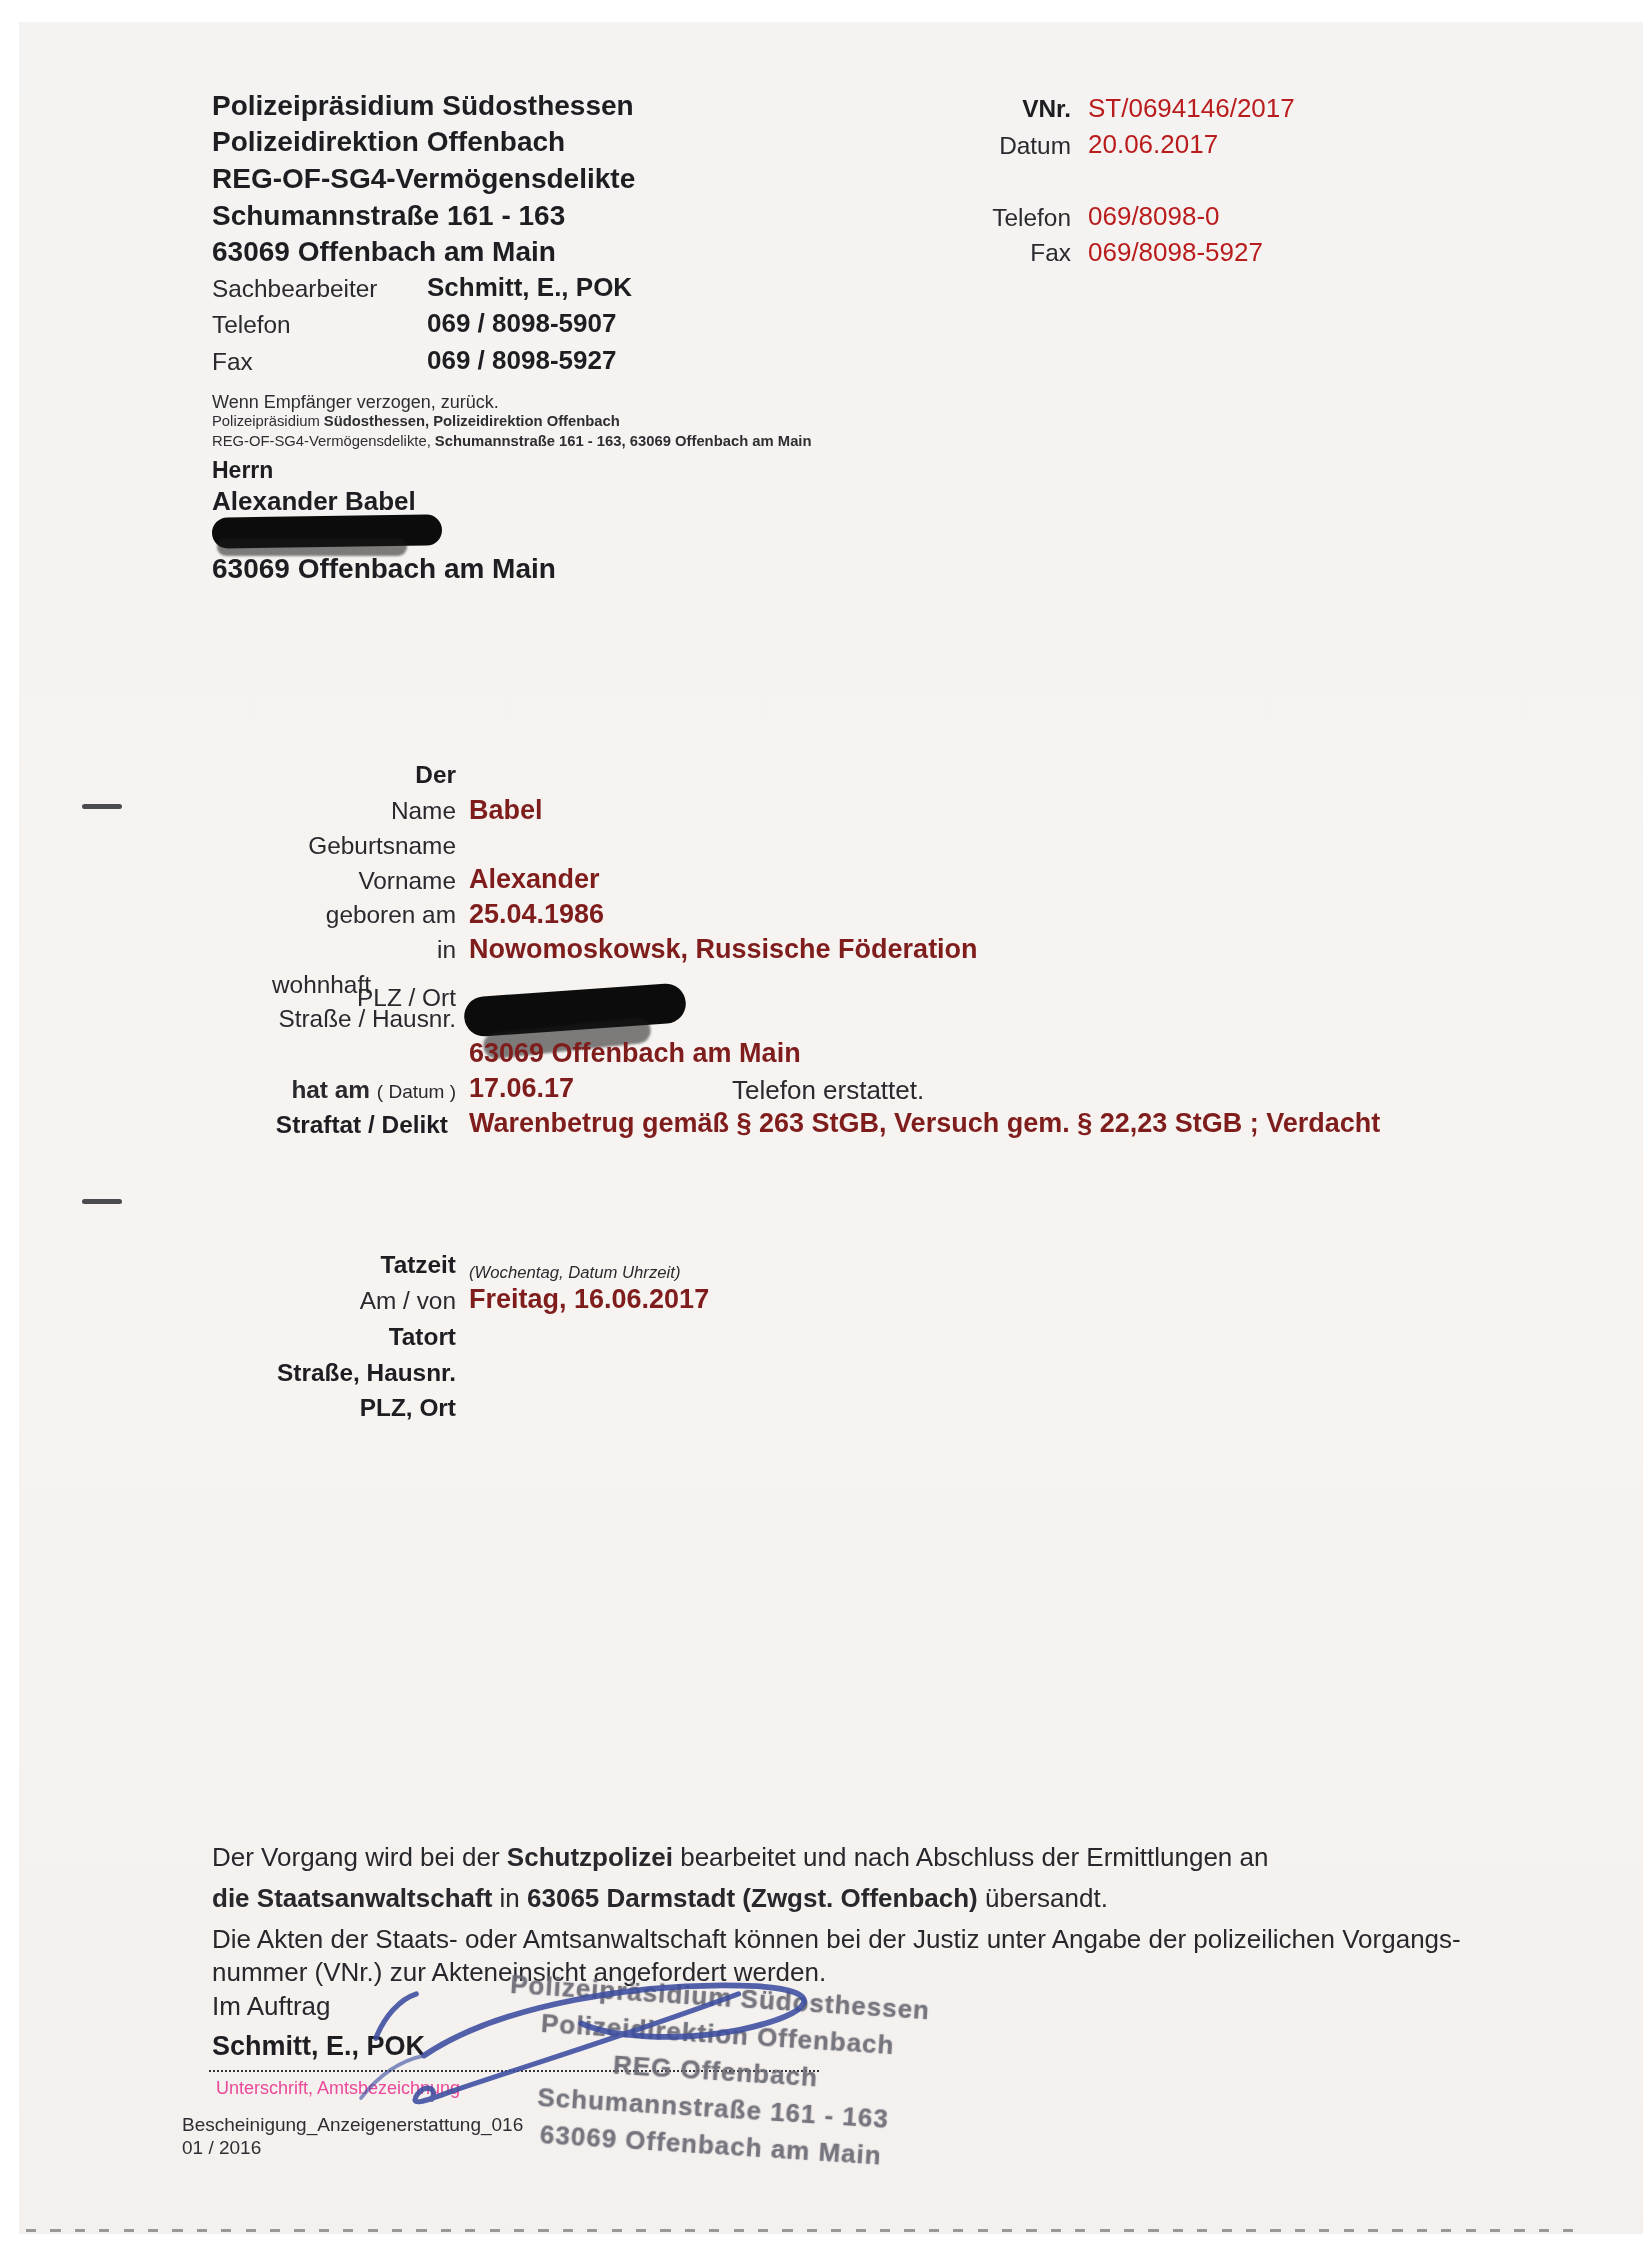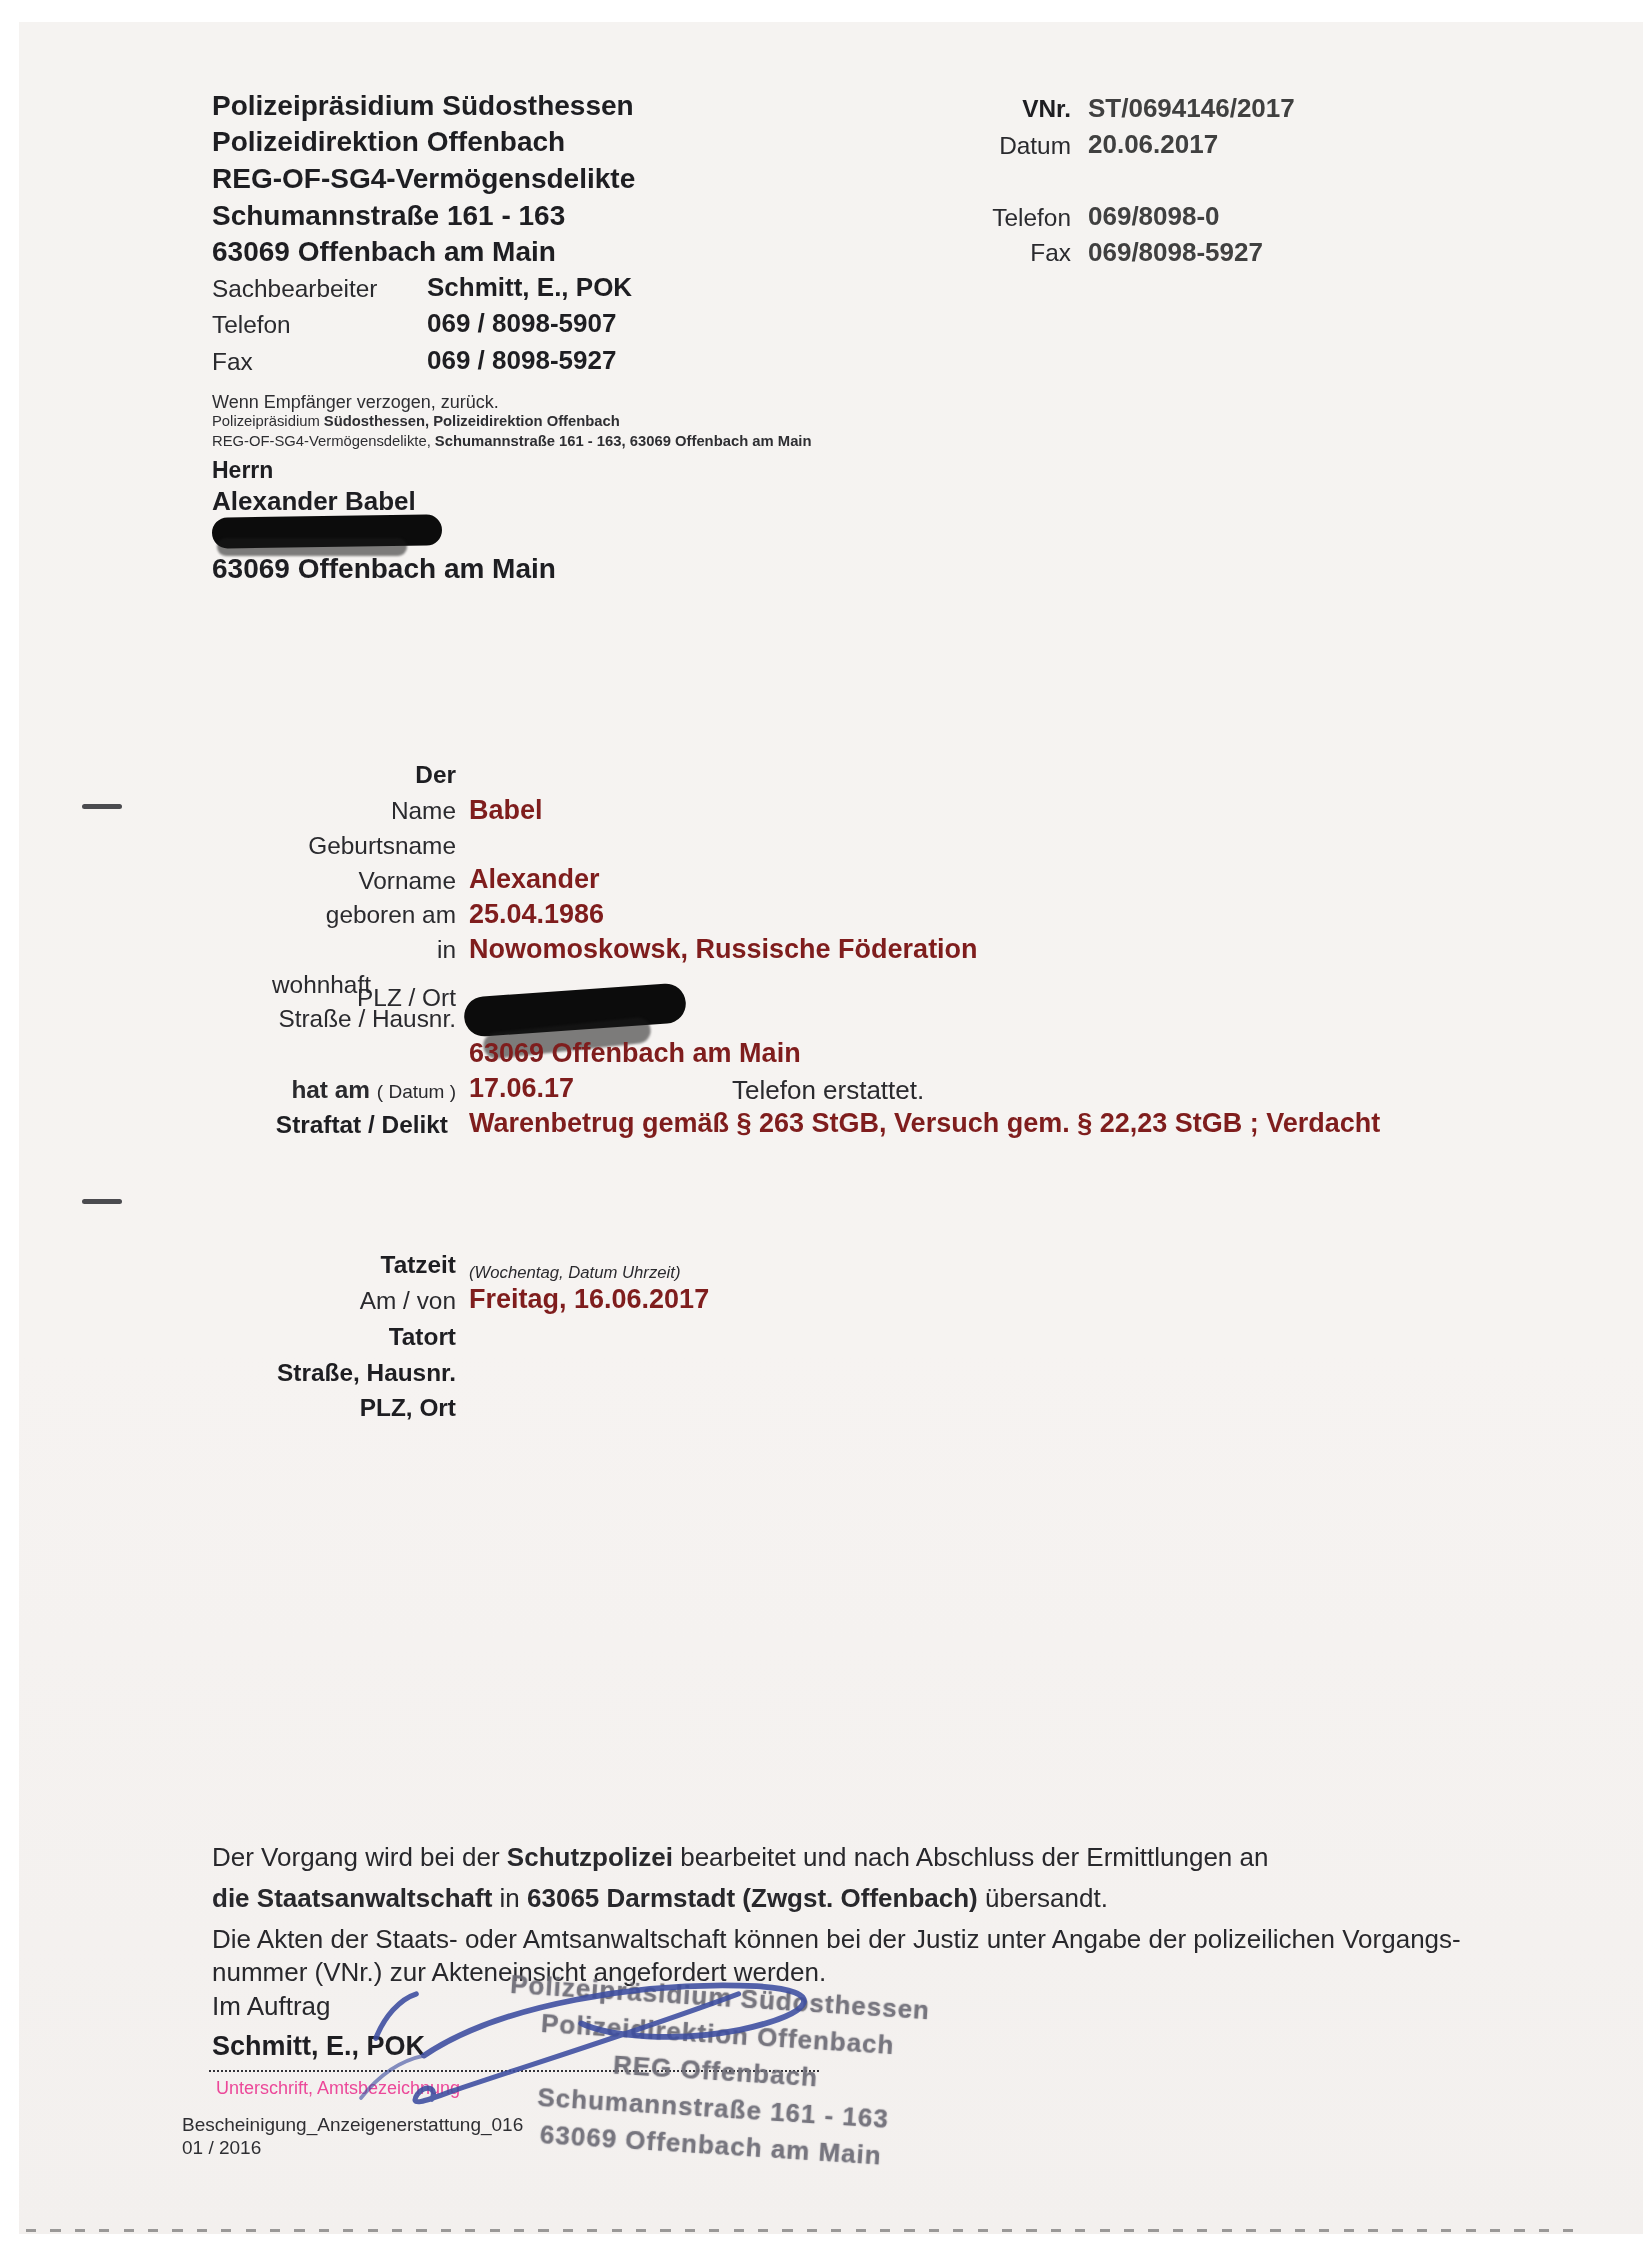--- a/index.html
+++ b/index.html
@@ -8,21 +8,21 @@
         font-family:"Liberation Sans","DejaVu Sans",sans-serif;color:#232327;}
   .paper{position:absolute;left:19px;top:22px;width:1624px;height:2212px;
          background:linear-gradient(180deg,#f5f3f1 0%,#f6f3f1 60%,#f3f0ee 100%);}
   .abs{position:absolute;white-space:nowrap;line-height:1.12;}
   .b{font-weight:bold;}
   .hline{font-size:28px;font-weight:bold;color:#1e1e22;}
   .hlabel{font-size:24.4px;color:#2a2a2e;}
   .hvalue{font-size:26px;font-weight:bold;color:#1e1e22;}
   .mlabel{font-size:24.4px;color:#2a2a2e;text-align:right;width:211px;}
   .mlabel.b{color:#1e1e22;}
-  .mvalue{font-size:26px;font-weight:bold;color:#404040;}
+  .mvalue{font-size:26px;font-weight:normal;color:#b91c1c;}
   .notice{font-size:18px;color:#2e2e32;}
   .retline{font-size:14.8px;color:#2e2e32;}
   .rec1{font-size:23px;font-weight:bold;color:#1e1e22;}
   .rec2{font-size:26px;font-weight:bold;color:#1e1e22;}
   .rec3{font-size:28px;font-weight:bold;color:#1e1e22;}
   .title{font-size:42px;font-weight:bold;letter-spacing:0.3px;color:#1c1c20;}
   .flabel{font-size:24.4px;color:#2a2a2e;text-align:right;width:366px;}
   .flabel.b{font-weight:bold;color:#1e1e22;}
   .fvalue{font-size:27px;font-weight:bold;color:#7f1d1d;}
   .fsub{font-size:19px;color:#2a2a2e;font-weight:normal;}

